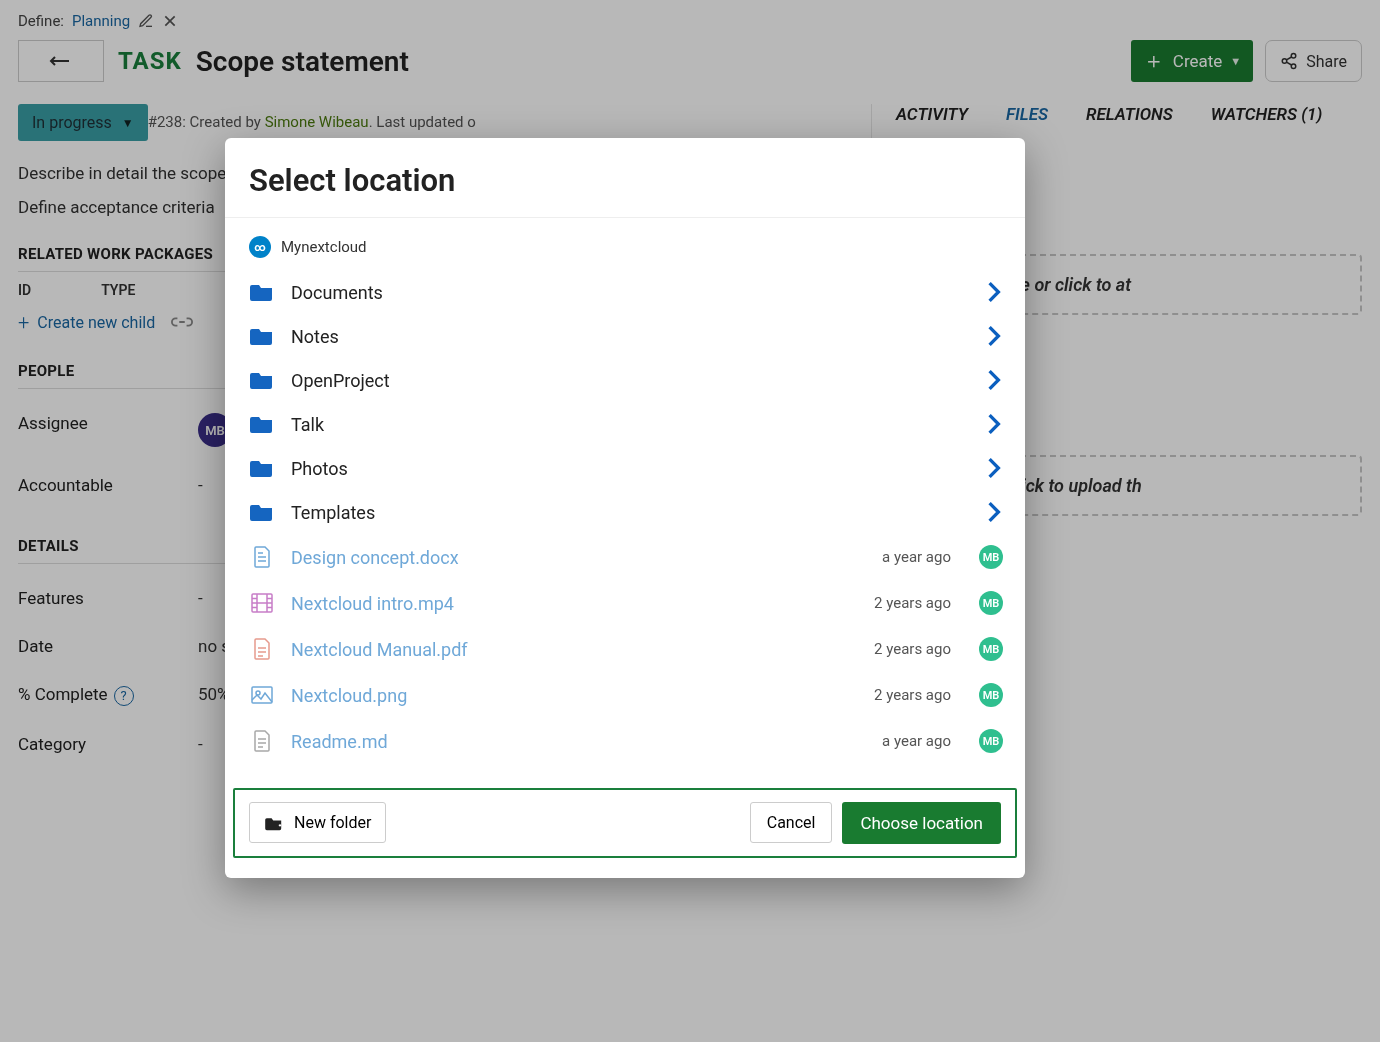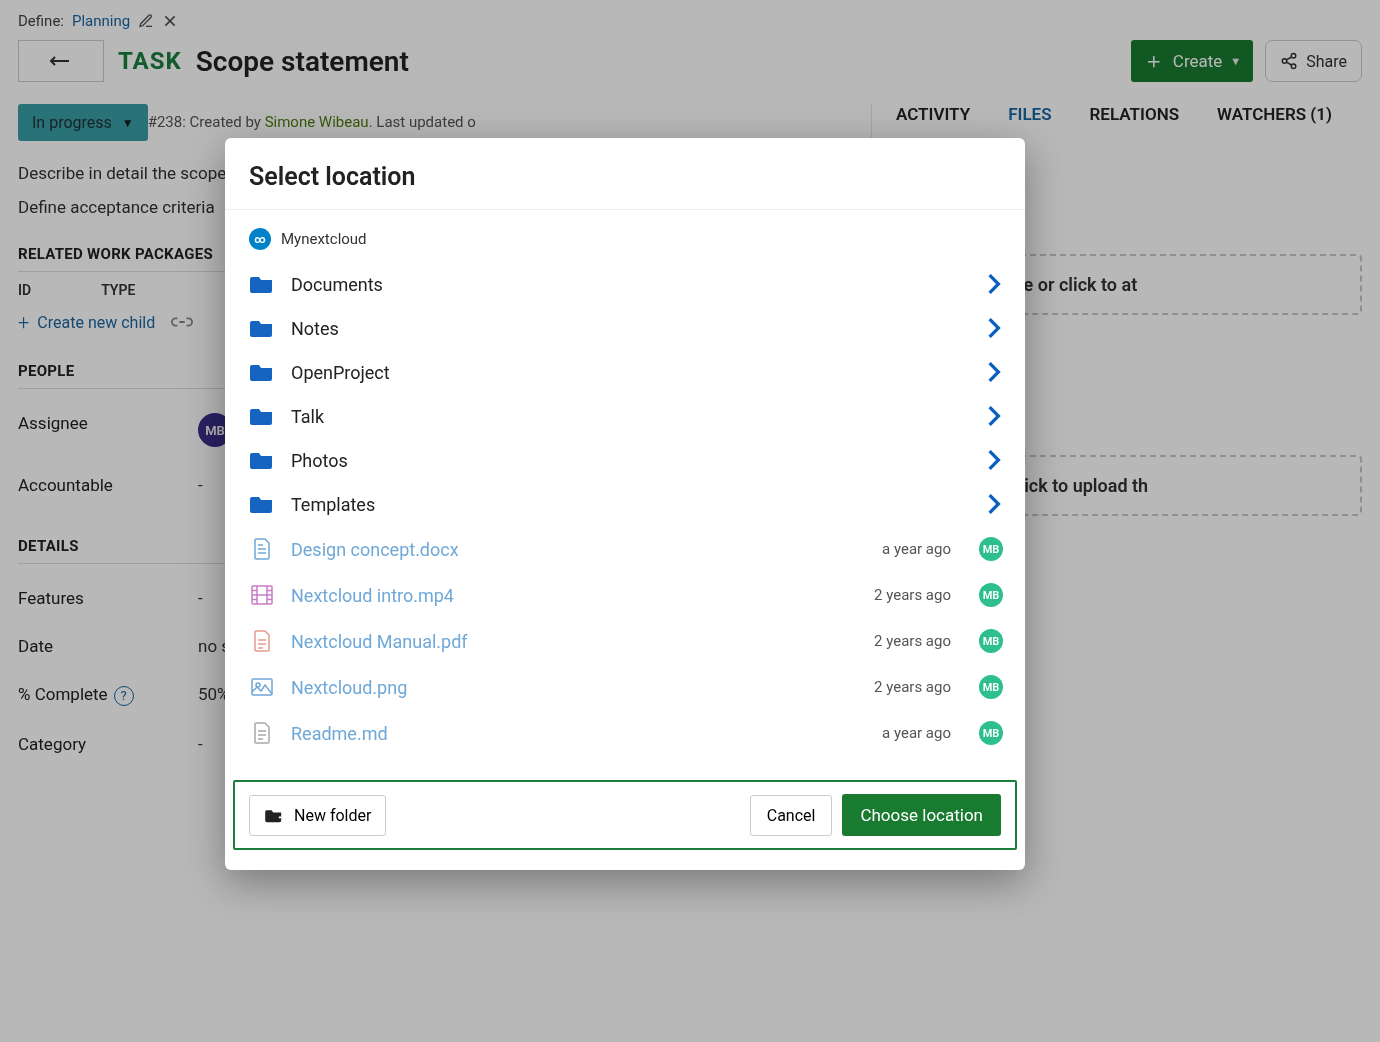--- a/index.html
+++ b/index.html
@@ -16,21 +16,21 @@
   .type-lbl { color: #1a7f3c; font-weight: 700; font-size: 24px; letter-spacing: 1px; text-align: center; }
   .title-lbl { font-size: 28px; font-weight: 600; color: #222; }
   .top-actions { margin-left: auto; display: flex; gap: 12px; }
   .btn-create { background: #197b30; color: #fff; border: none; height: 42px; padding: 0 12px; display: flex; align-items: center; gap: 8px; font-size: 17px; border-radius: 3px; }
   .btn-create .plus { font-size: 22px; }
   .btn-create .caret { font-size: 11px; opacity: .9; }
   .btn-share { border: 1px solid #ccc; background: #fff; height: 42px; padding: 0 14px; display: flex; align-items: center; gap: 8px; font-size: 16px; border-radius: 7px; color: #333; }
 
   .content-row { display: flex; gap: 0; }
   .left-col { flex: 1 1 auto; padding-right: 20px; border-right: 1px solid #e5e5e5; }
-  .right-col { width: 490px; padding-left: 24px; }
+  .right-col { width: 490px; padding-left: 24px; font-style: italic; }
 
   .meta-row { display: flex; align-items: center; gap: 0; margin-bottom: 22px; }
   .status-chip { background: #3a9ea5; color: #1f3036; font-size: 16px; padding: 9px 14px; border-radius: 3px; display: flex; align-items: center; gap: 10px; }
   .status-chip .caret { color: #122; font-size: 12px; }
   .meta-text { color: #555; font-size: 15px; line-height: 1.4; }
   .meta-text .author { color: #4d7c0f; }
 
   .desc { font-size: 17px; color: #333; margin: 6px 0 14px; }
 
   .sect-h { font-weight: 700; color: #222; font-size: 15px; letter-spacing: .3px; margin: 28px 0 10px; padding-bottom: 8px; border-bottom: 1px solid #ddd; }
@@ -48,37 +48,37 @@
   .tabs { display: flex; gap: 38px; font-size: 17px; font-weight: 600; color: #222; margin-bottom: 20px; }
   .tabs .active { color: #1a67a3; }
   .dashed { border: 2px dashed #c7c7c7; border-radius: 4px; padding: 18px; font-size: 18px; font-weight: 600; color: #333; margin-bottom: 20px; }
   .link-blue { color: #1a67a3; font-size: 17px; }
 
   
   .dim { position: absolute; inset: 0; background: rgba(0,0,0,.28); }
 
   
   .modal { position: absolute; left: 225px; top: 138px; width: 800px; background: #fff; border-radius: 6px; box-shadow: 0 12px 40px rgba(0,0,0,.35); overflow: hidden; }
-  .m-head { padding: 24px 24px 18px; font-size: 25px; font-weight: 600; color: #222; }
+  .m-head { padding: 24px 24px 18px; font-size: 31px; font-weight: 600; color: #222; }
   .m-div { border-top: 1px solid #eee; }
   .crumb { display: flex; align-items: center; gap: 10px; padding: 18px 24px 8px; font-size: 15px; color: #333; }
   .crumb .cloud-ic { width: 22px; height: 22px; background: #0082c9; border-radius: 50%; display: flex; align-items: center; justify-content: center; color: #fff; font-size: 11px; font-weight: 700; }
 
   .filelist { padding: 4px 10px 18px 24px; max-height: 520px; overflow-y: auto; }
   .frow { display: flex; align-items: center; padding: 11px 6px 11px 0; gap: 16px; justify-content: space-between; }
   .fic { width: 26px; height: 22px; display: flex; align-items: center; justify-content: center; }
   .fic.folder svg { fill: #1565c0; }
   .fname { font-size: 18px; color: #222; }
   .fname.dim2 { color: #6fa8d8; }
   .frow .sp { flex: 1; }
   .ftime { color: #555; font-size: 15px; margin-right: 12px; }
   .av { width: 24px; height: 24px; border-radius: 50%; background: #2fbf8f; color: #fff; font-size: 11px; font-weight: 600; display: flex; align-items: center; justify-content: center; margin-right: 6px; }
   .chev { color: #0b5fbf; font-size: 20px; font-weight: 700; padding: 0 8px; }
 
-  .m-foot { border: 2px solid #1a7f3c; margin: 6px 8px 20px; padding: 12px 14px; display: flex; align-items: center; gap: 10px; border-radius: 2px; }
+  .m-foot { border: 2px solid #1a7f3c; margin: 6px 8px 20px; padding: 12px 14px; display: flex; align-items: flex-start; gap: 10px; border-radius: 2px; }
   .btn-nf { border: 1px solid #ccc; background: #fff; padding: 10px 14px; font-size: 16px; display: flex; align-items: center; gap: 10px; border-radius: 3px; }
   .btn-cancel { border: 1px solid #ccc; background: #fff; padding: 10px 16px; font-size: 16px; border-radius: 3px; }
   .btn-choose { background: #197b30; color: #fff; border: none; padding: 11px 18px; font-size: 17px; border-radius: 3px; }
   .m-foot .sp { flex: 1; }
 
   svg { display: block; }
 </style>
 </head>
 <body>
 

